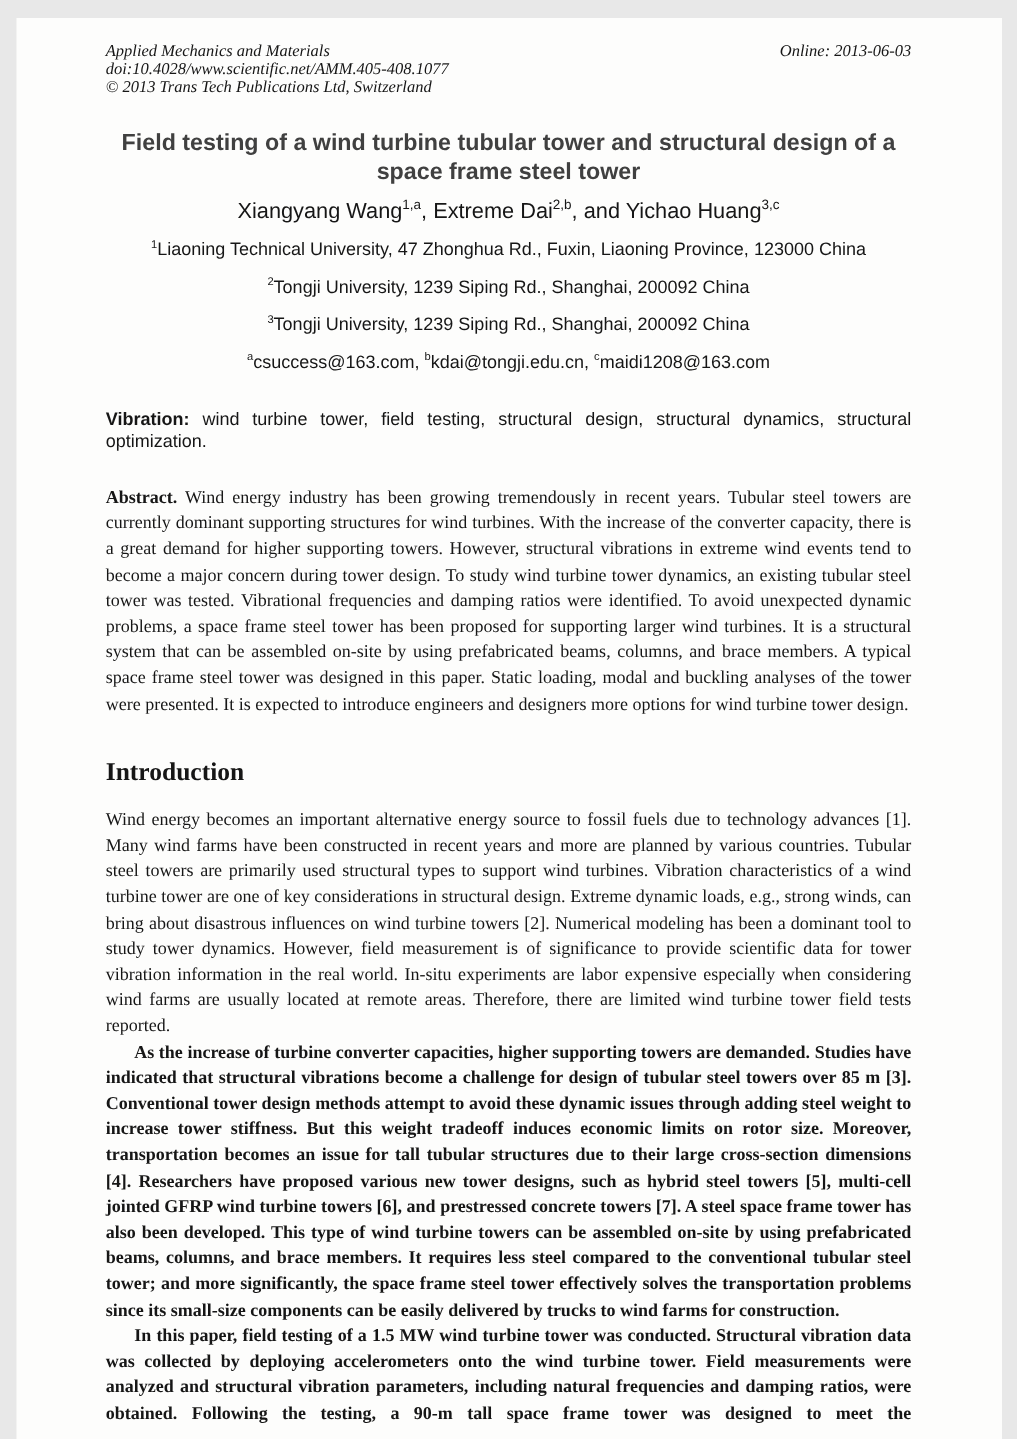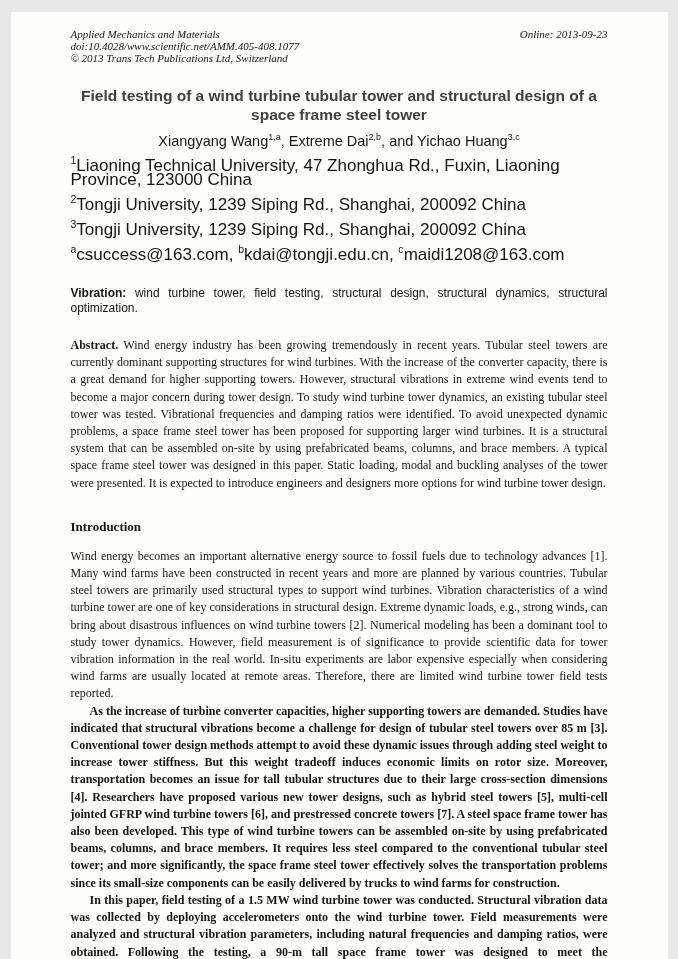--- a/index.html
+++ b/index.html
@@ -44,22 +44,22 @@
     font-size: 14.5px;
     text-align: center;
     margin-bottom: 10px;
   }
   .authors sup, .affil sup, .emails sup {
     font-size: 0.62em;
     line-height: 0;
   }
   .affil, .emails {
     font-family: "Liberation Sans", "DejaVu Sans", sans-serif;
-    font-size: 17px;
-    text-align: left;
+    font-size: 12px;
+    text-align: center;
     margin: 0 0 11px 0;
     line-height: 14px;
   }
   .emails { margin-bottom: 24px; }
 
   
   .keywords {
     font-family: "Liberation Sans", "DejaVu Sans", sans-serif;
     font-size: 12px;
     line-height: 15px;
@@ -72,40 +72,40 @@
   .body-text {
     font-family: "Liberation Serif", "DejaVu Serif", serif;
     font-size: 12px;
     line-height: 17.2px;
     text-align: justify;
     margin: 0;
   }
   .abstract { margin-bottom: 27px; }
   .section-heading {
     font-family: "Liberation Serif", "DejaVu Serif", serif;
-    font-size: 13px;
+    font-size: 17px;
     font-weight: bold;
     margin: 0 0 13px 0;
   }
   .section-body p { margin: 0; }
   .section-body p.indented { text-indent: 19px; font-weight: bold; }
   .section-body p.cutoff { text-align-last: justify; }
 </style>
 </head>
 <body>
 
 <div class="page">
 
   <header class="header">
     <div class="header-left">
       <div>Applied Mechanics and Materials</div>
       <div>doi:10.4028/www.scientific.net/AMM.405-408.1077</div>
       <div>© 2013 Trans Tech Publications Ltd, Switzerland</div>
     </div>
-    <div class="header-right">Online: 2013-09-23</div>
+    <div class="header-right">Online: 2013-06-03</div>
   </header>
 
   <h1 class="title">Field testing of a wind turbine tubular tower and structural design of a space frame steel tower</h1>
 
   <div class="authors"><span>Xiangyang Wang</span><sup>1,a</sup><span>, </span><span>Extreme Dai</span><sup>2,b</sup><span>, and </span><span>Yichao Huang</span><sup>3,c</sup></div>
 
   <div class="affil"><sup>1</sup><span>Liaoning Technical University, 47 Zhonghua Rd., Fuxin, Liaoning Province, 123000 China</span></div>
   <div class="affil"><sup>2</sup><span>Tongji University, 1239 Siping Rd., Shanghai, 200092 China</span></div>
   <div class="affil"><sup>3</sup><span>Tongji University, 1239 Siping Rd., Shanghai, 200092 China</span></div>
 

